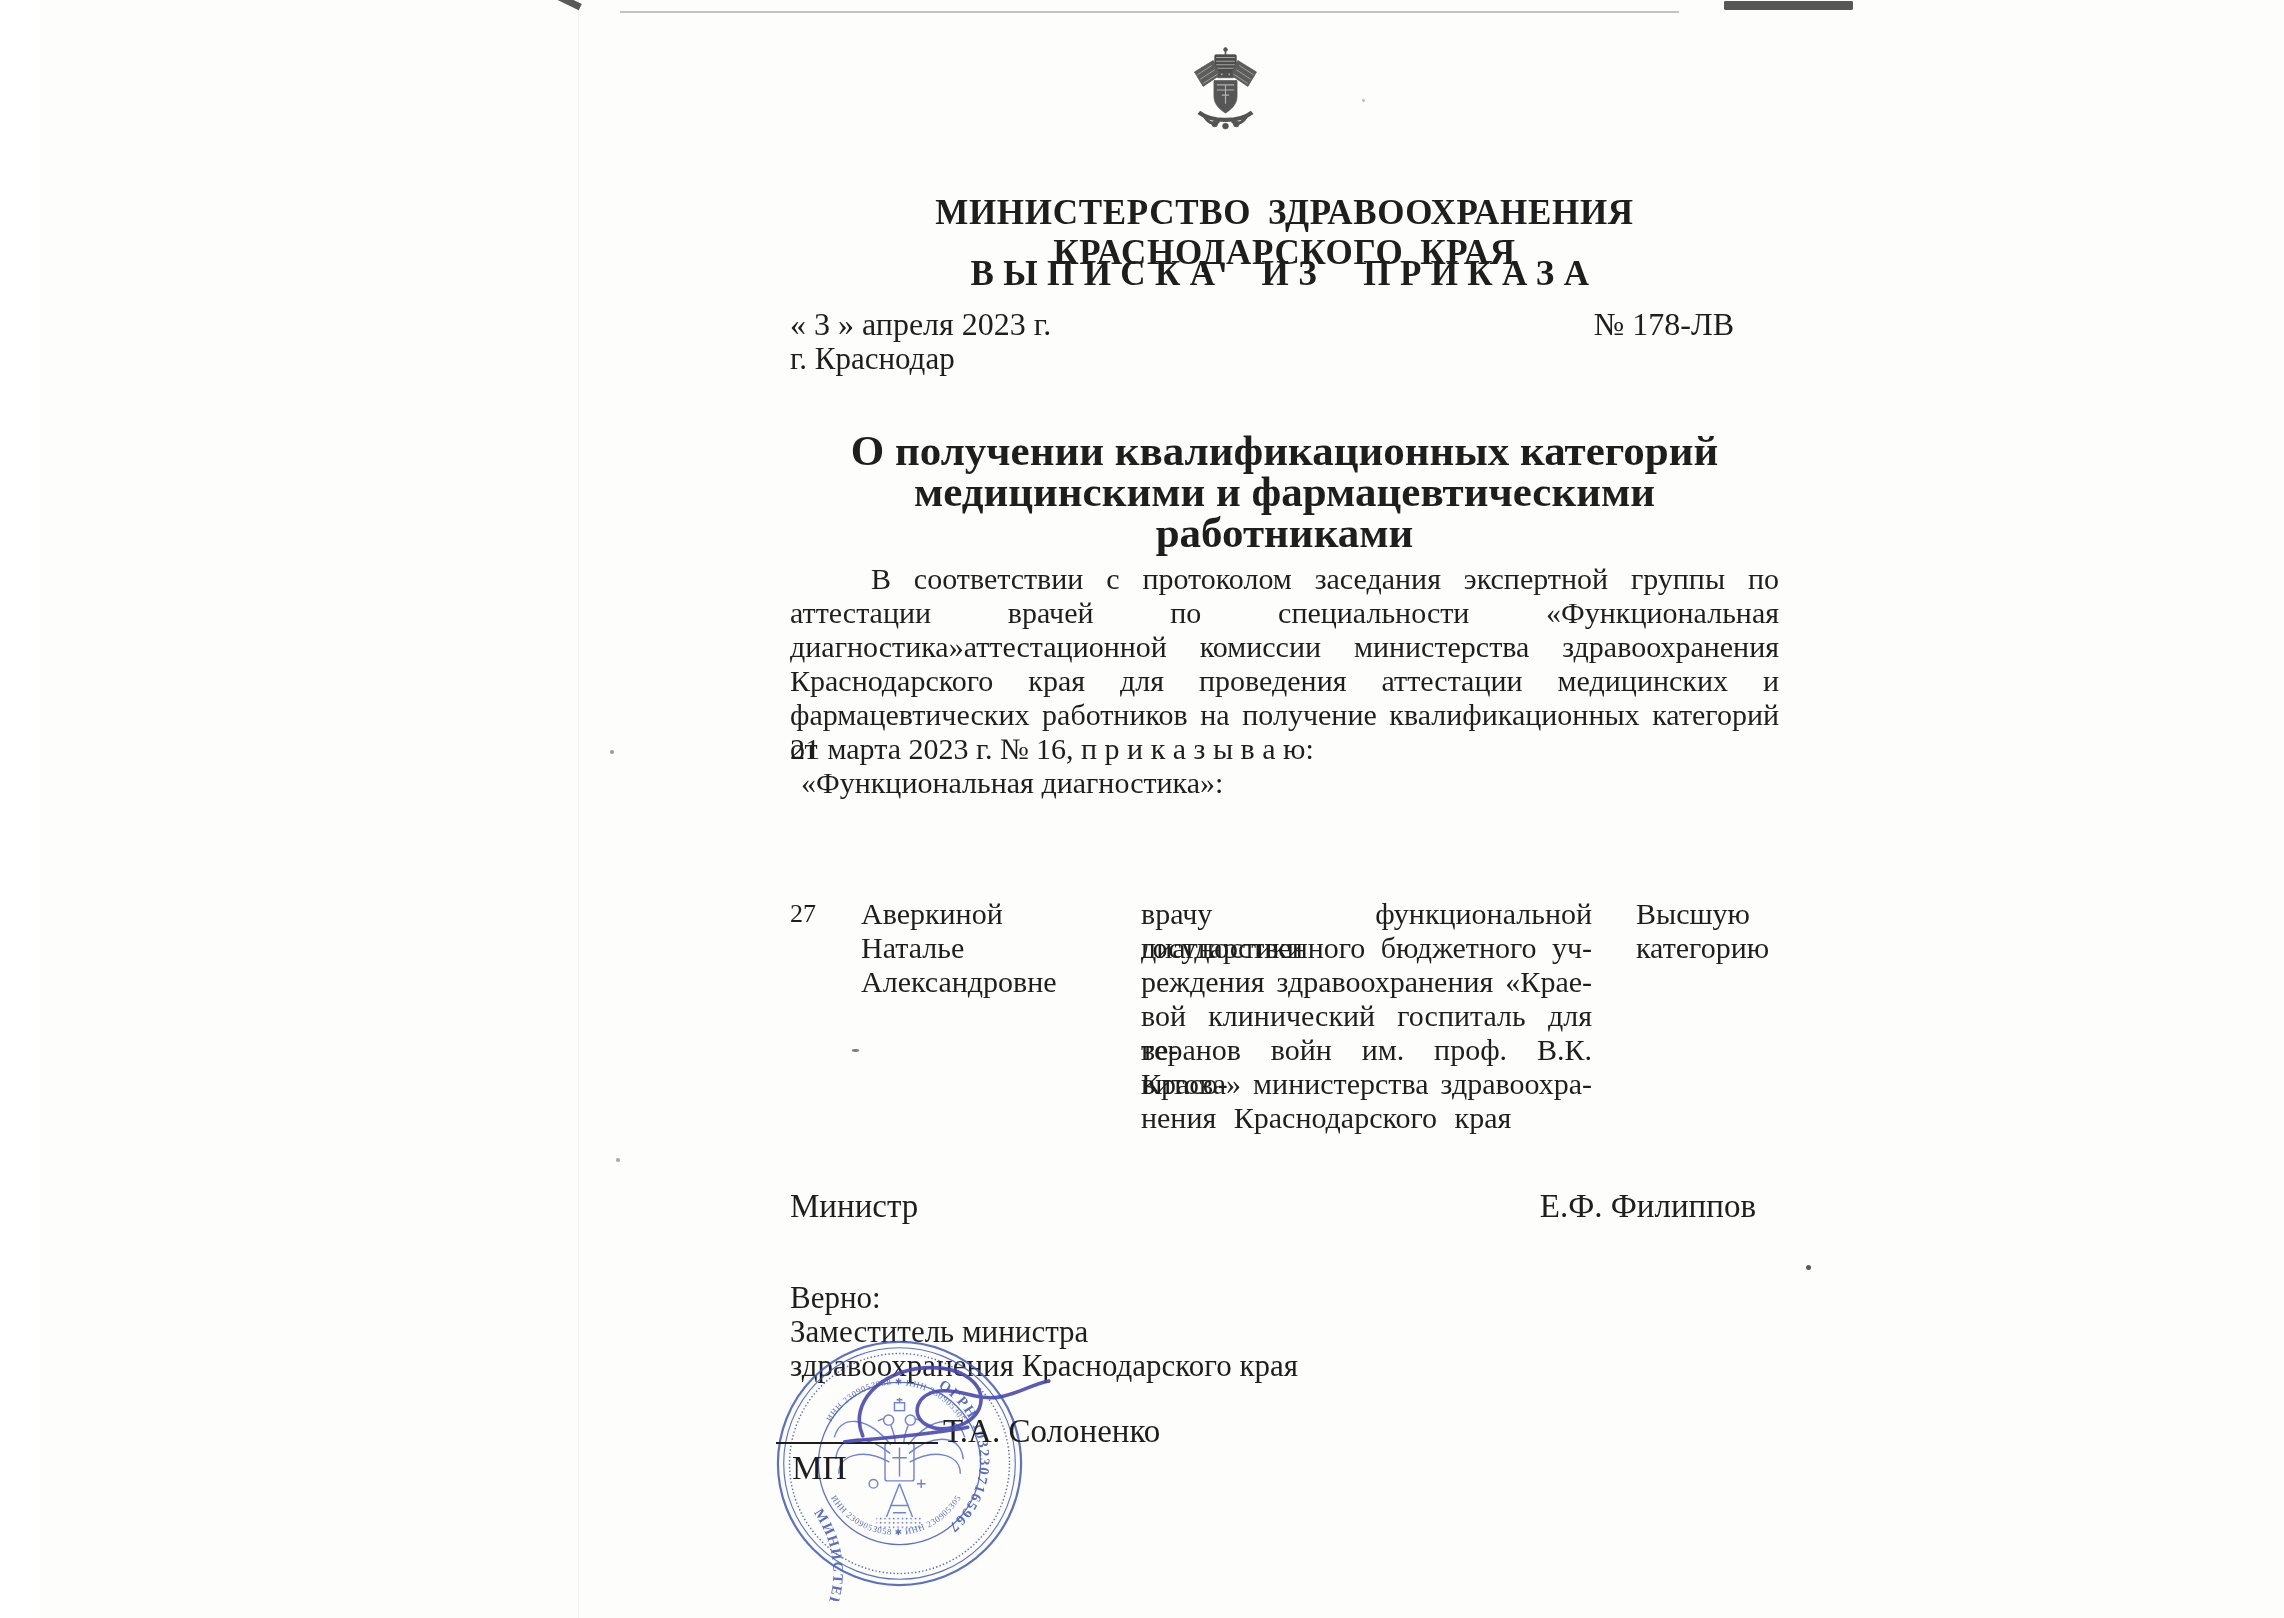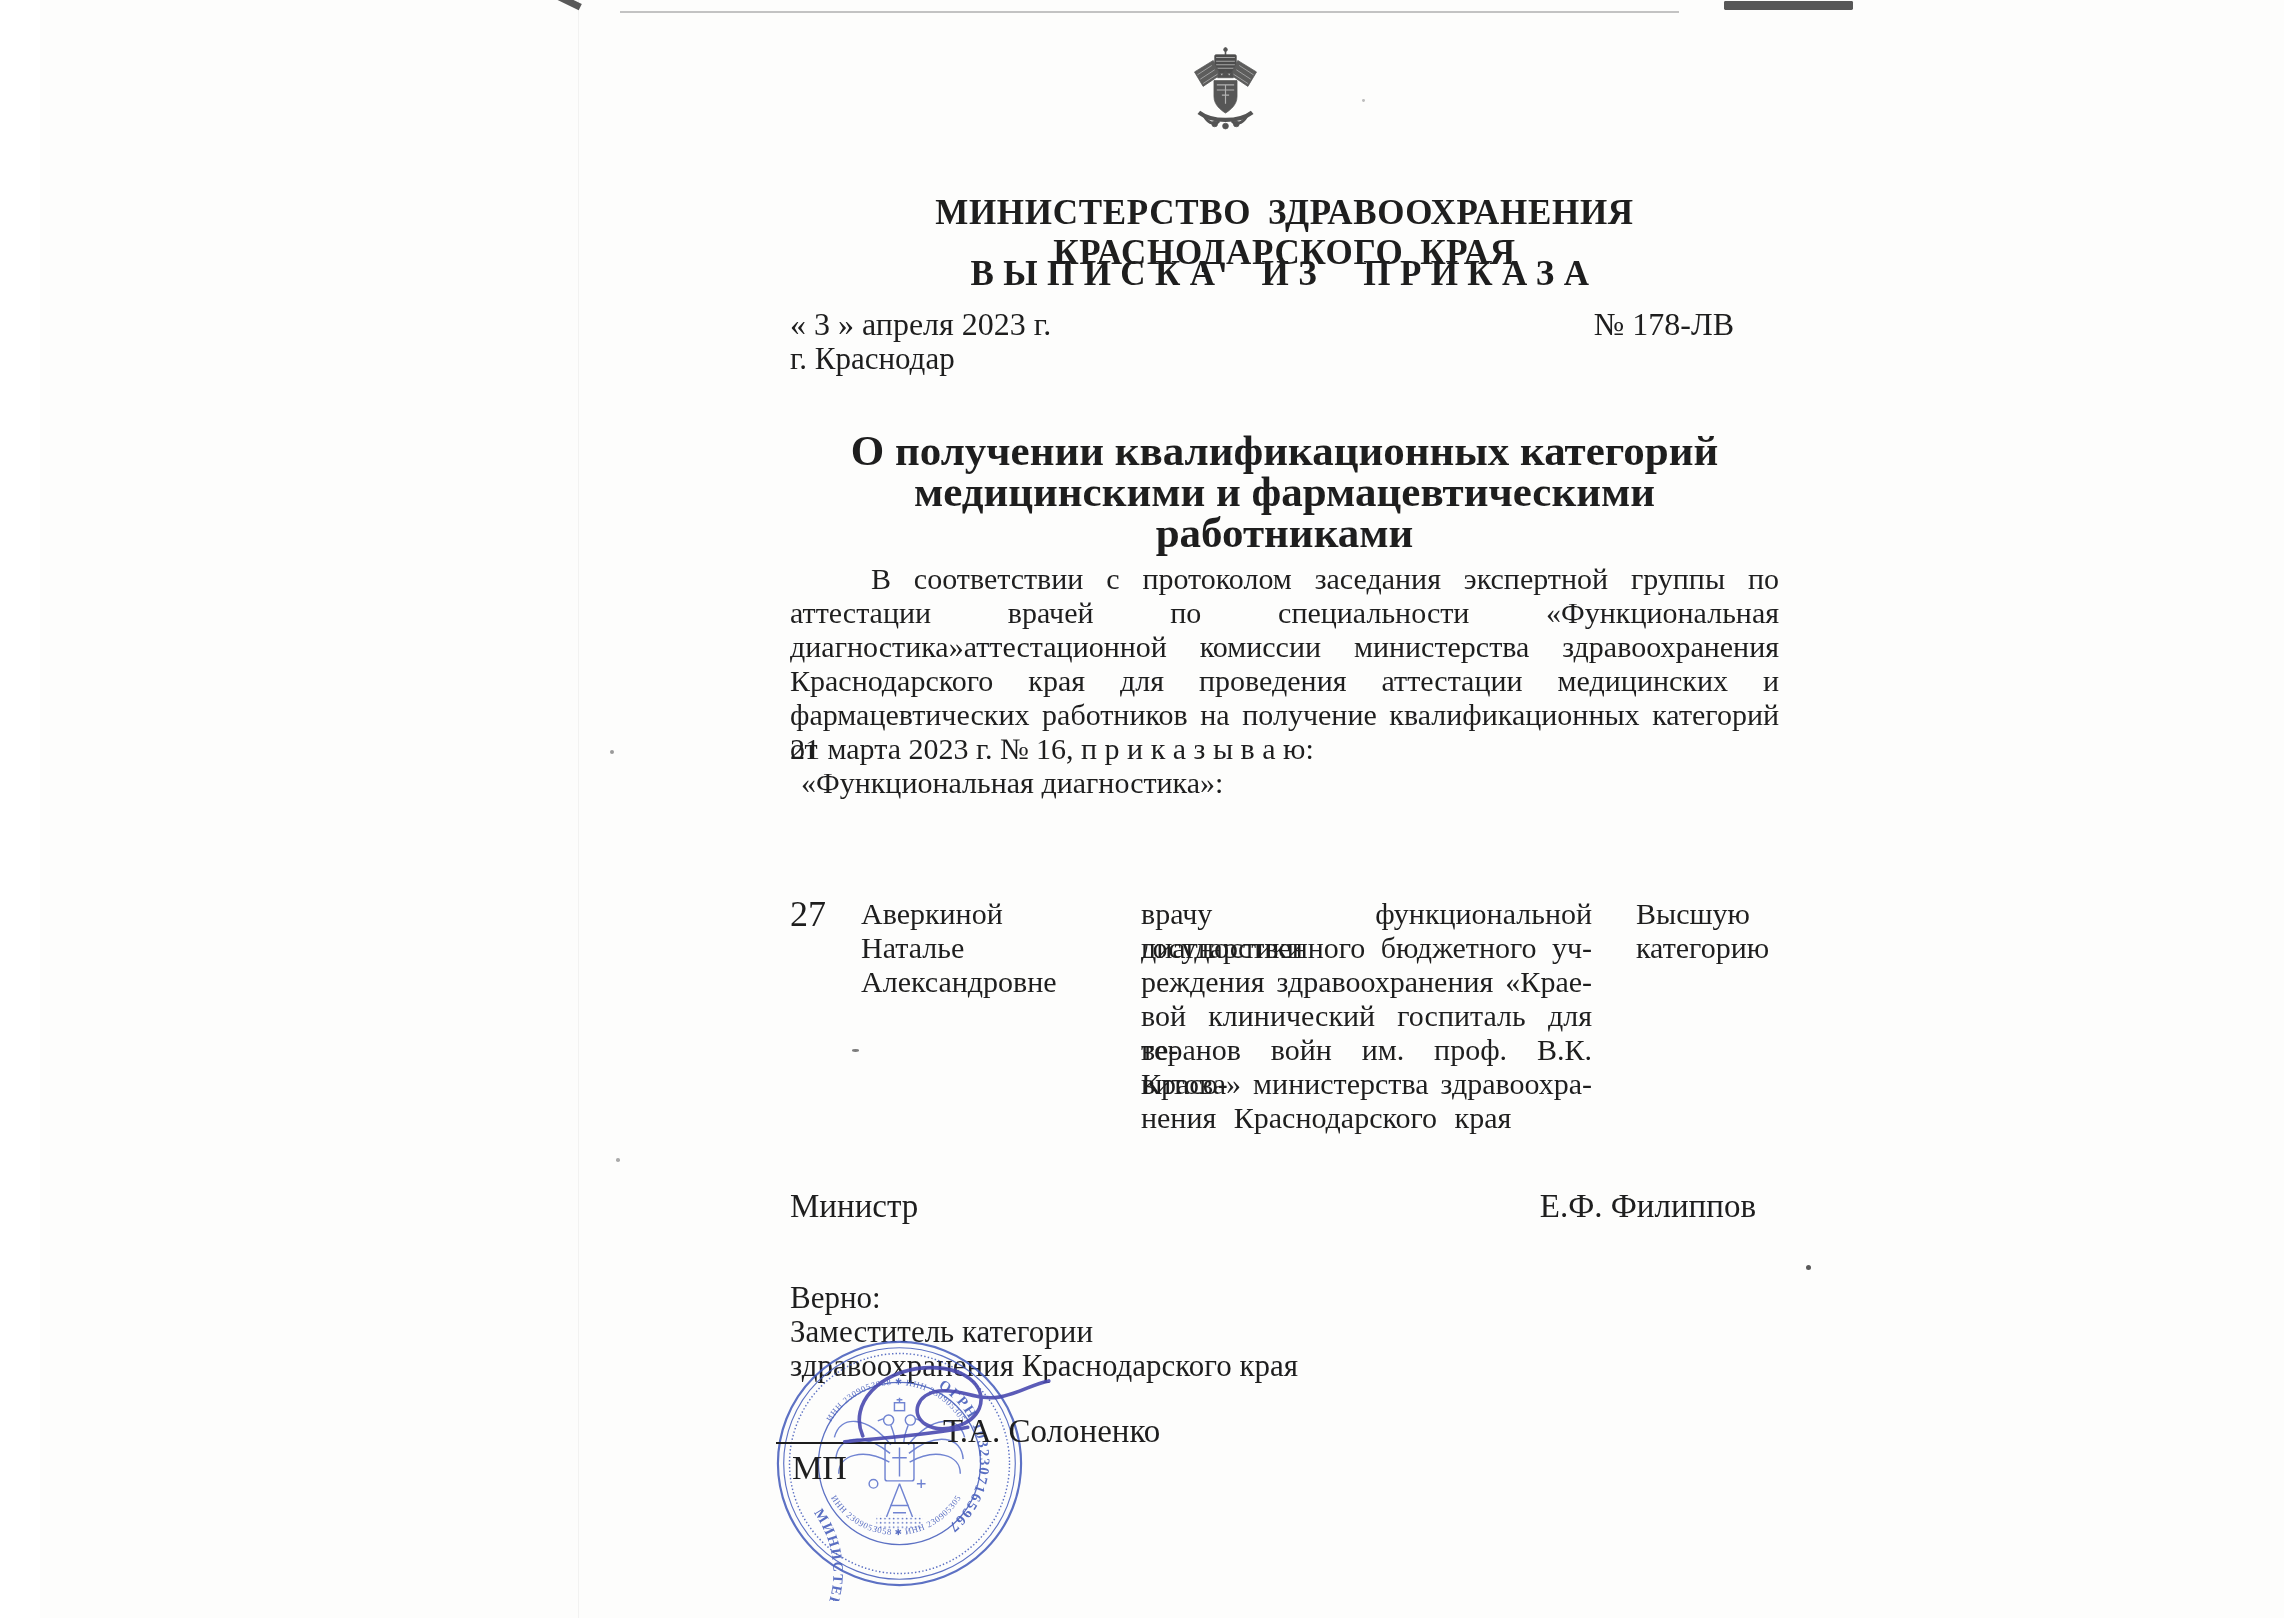--- a/index.html
+++ b/index.html
@@ -22,21 +22,21 @@
   .city{left:750px;top:341px;width:967px;text-align:left;font-size:31px;}
   .subject{left:750px;top:430px;width:989px;text-align:center;font-size:43px;font-weight:bold;line-height:41px;}
   
   .bodyblock{left:750px;top:562px;width:989px;font-size:30px;}
   .bodyblock .ln{height:34px;line-height:34px;white-space:nowrap;}
   .bodyblock .jl{white-space:normal;text-align:justify;text-align-last:justify;}
   .ind1{text-indent:81px;}
   .ind2{text-indent:65px;}
   .ind3{text-indent:11px;}
   
-  .t-num{left:750px;top:897px;width:51px;font-size:36px;line-height:34px;}
+  .t-num{left:750px;top:897px;width:51px;font-size:26px;line-height:34px;}
   .t-name{left:821px;top:897px;width:239px;font-size:30px;line-height:34px;}
   .t-pos{left:1101px;top:897px;width:451px;font-size:30px;}
   .t-pos .ln{height:34px;line-height:34px;}
   .t-pos .jl{text-align:justify;text-align-last:justify;}
   .t-pos .ws{word-spacing:10px;}
   .t-cat{left:1596px;top:897px;width:152px;font-size:30px;line-height:34px;}
   
   .ministerrow{left:750px;top:1188px;width:989px;display:flex;justify-content:space-between;font-size:33px;}
   .ministerrow .nm{margin-right:23px;}
   .vernoblock{left:750px;top:1281px;width:989px;font-size:31px;line-height:34px;}
@@ -129,21 +129,21 @@
     <div>категорию</div>
   </div>
 
   <div class="abs ministerrow">
     <span>Министр</span>
     <span class="nm">Е.Ф. Филиппов</span>
   </div>
 
   <div class="abs vernoblock">
     <div>Верно:</div>
-    <div>Заместитель категории</div>
+    <div>Заместитель министра</div>
     <div>здравоохранения Краснодарского края</div>
   </div>
 
   <svg class="abs stampbox" viewBox="0 0 380 380">
     <defs>
       <path id="ringPath" d="M 71.2 258.2 A 138 138 0 1 1 70.9 257.8"></path>
       <path id="ogrnPath" d="M 243 84.5 A 116 116 0 0 1 243 285.5"></path>
       <path id="innBottom" d="M 95 237 A 104 104 0 0 0 275 237"></path>
       <path id="innTop" d="M 95 133 A 104 104 0 0 1 275 133"></path>
       <pattern id="pdots" width="6" height="6" patternUnits="userSpaceOnUse">

